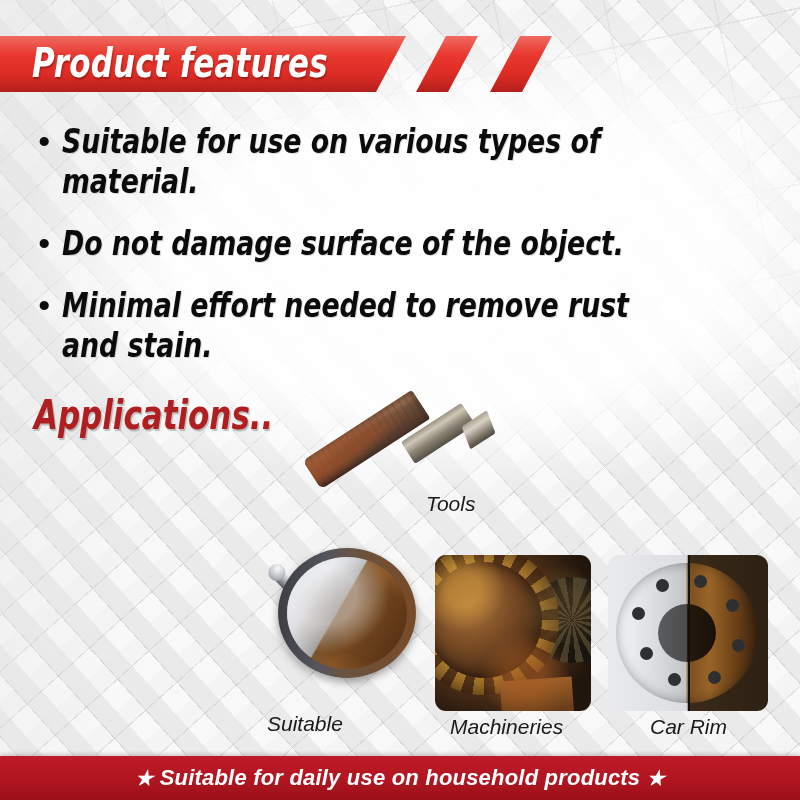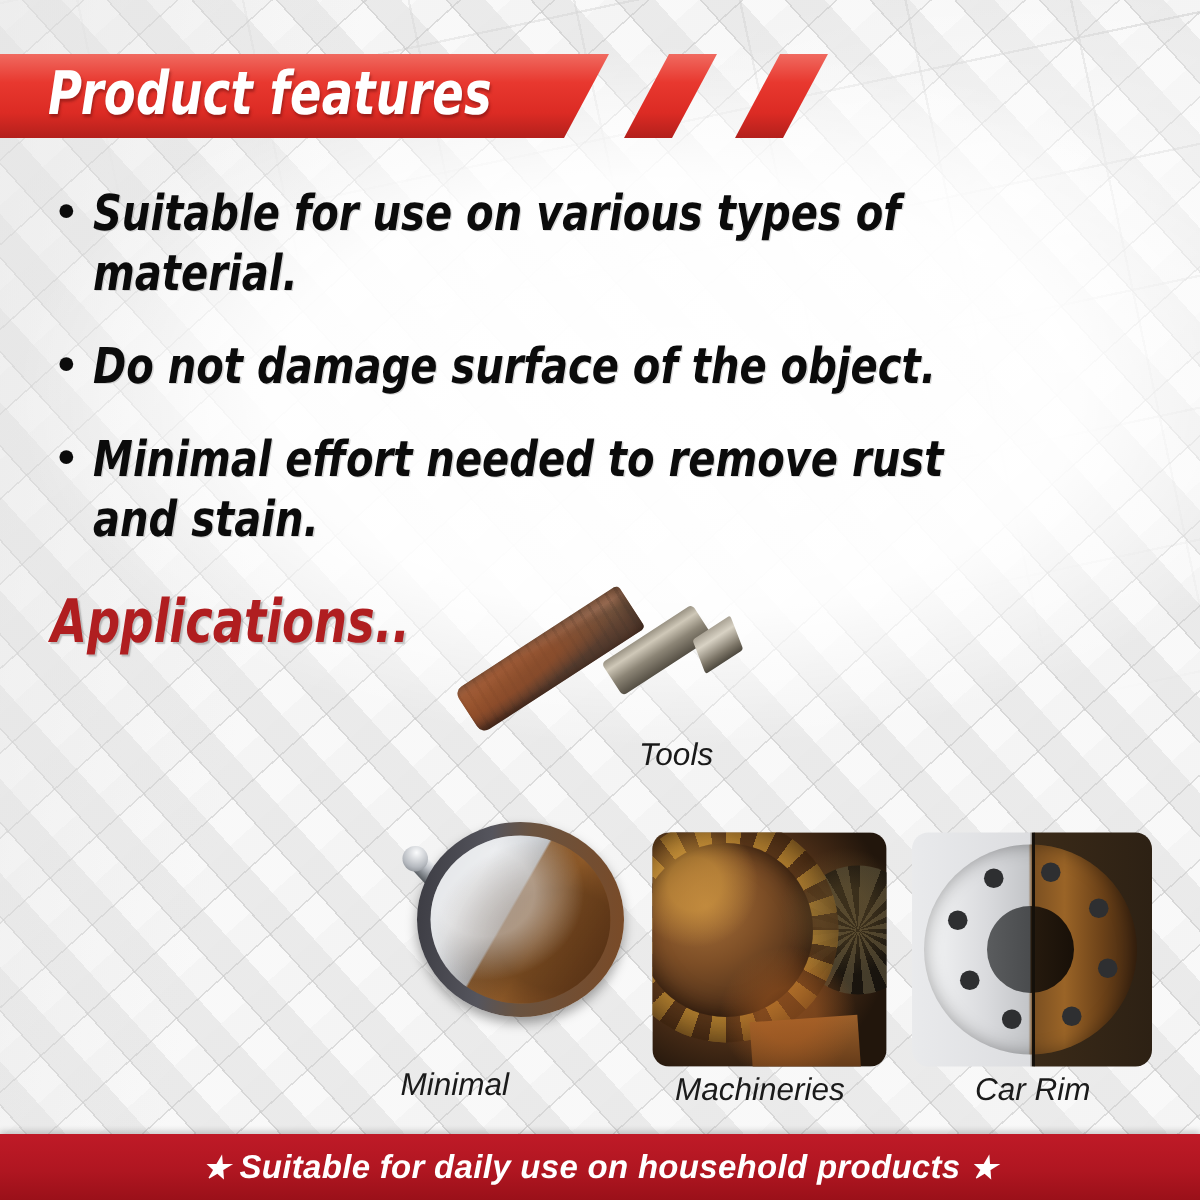--- a/index.html
+++ b/index.html
@@ -401,21 +401,21 @@
     <div id="tool-tip"></div>
     <div class="app-label">Tools</div>
   </div>
 
 
   <div class="app" id="app-cookware">
     <div id="pan-handle"></div>
     <div id="pan-body">
       <div id="pan-interior"></div>
     </div>
-    <div class="app-label">Minimal</div>
+    <div class="app-label">Suitable</div>
   </div>
 
   <div class="app" id="app-rim">
     <div class="app-photo">
       <div id="rim-outer">
         <div class="lug" style="left:16px; top:44px;"></div>
         <div class="lug" style="left:24px; top:84px;"></div>
         <div class="lug" style="left:52px; top:110px;"></div>
         <div class="lug" style="left:92px; top:108px;"></div>
         <div class="lug" style="left:116px; top:76px;"></div>

